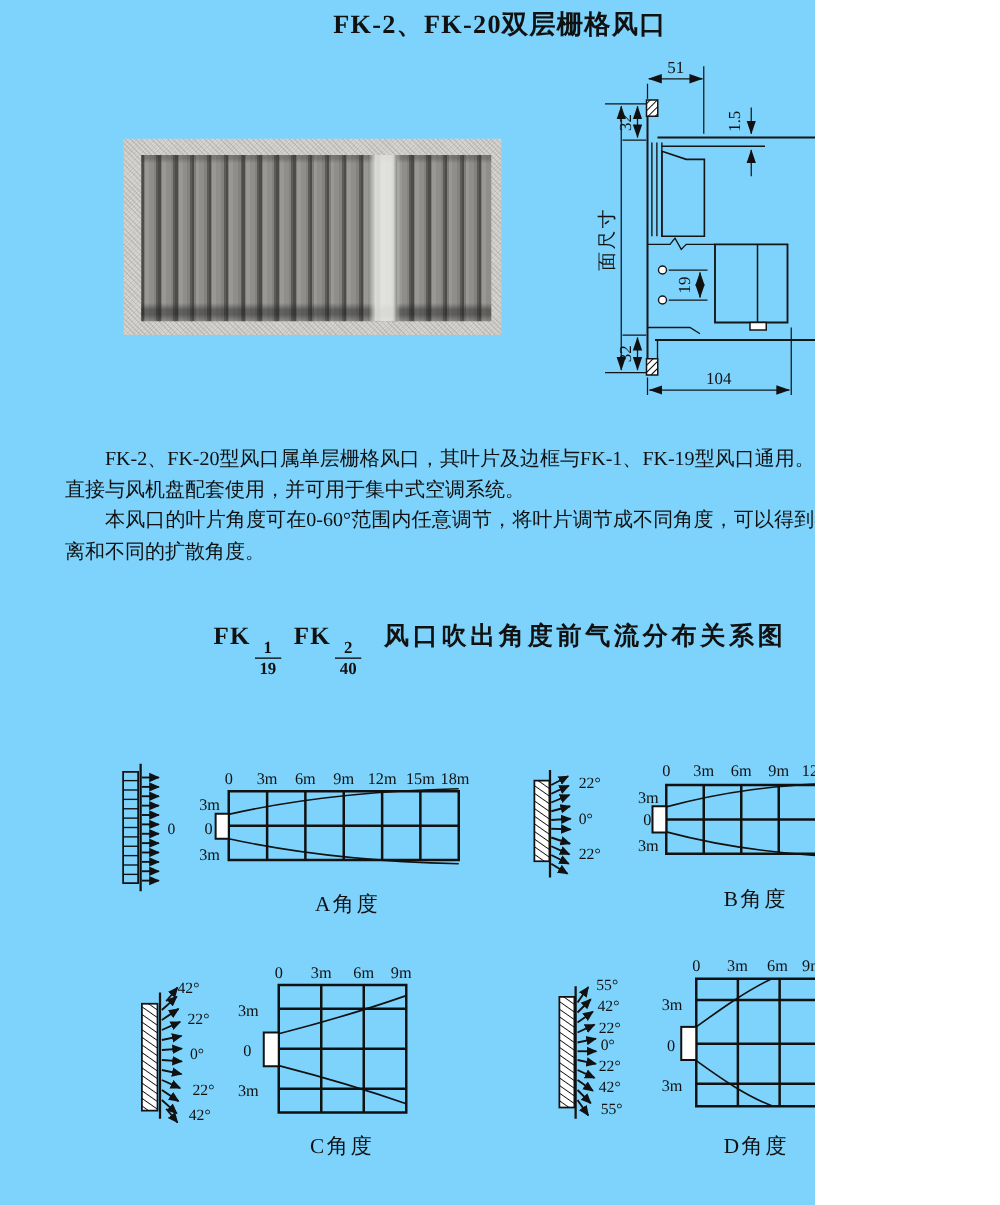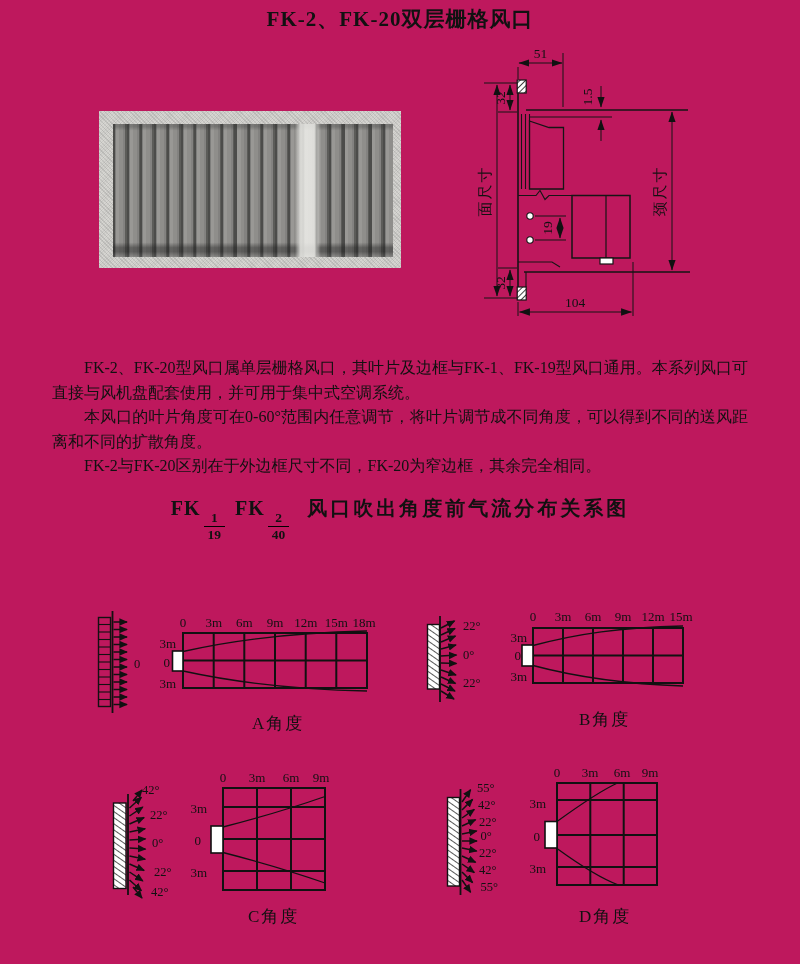--- a/index.html
+++ b/index.html
@@ -1,16 +1,16 @@
 <!DOCTYPE html>
 <html><head>
 <meta charset="utf-8">
 <style>
   html,body{margin:0;padding:0;background:#ffffff;}
-  .page{position:relative;width:800px;height:964px;background:#be185d;overflow:hidden;
+  .page{position:relative;width:652px;height:964px;background:#7dd3fc;overflow:hidden;
         font-family:"Liberation Serif","DejaVu Serif",serif;color:#111;}
   .title{position:absolute;top:5px;left:0;width:800px;text-align:center;
          font-size:21px;font-weight:bold;letter-spacing:1px;margin:0;}
   
   .photo{position:absolute;left:99px;top:111px;width:302px;height:157px;
          background:
            repeating-linear-gradient(45deg, rgba(110,110,110,.20) 0 1px, rgba(255,255,255,0) 1px 3px),
            repeating-linear-gradient(-45deg, rgba(140,140,140,.16) 0 1px, rgba(255,255,255,0) 1px 2px),
            #d6d5d1;}
   .photo-inner{position:absolute;left:14px;right:8px;top:13px;bottom:11px;
@@ -110,21 +110,20 @@
     <text class="dim-num" transform="translate(505,283) rotate(-90)" text-anchor="middle">32</text>
     <text class="dim-num" transform="translate(552,228) rotate(-90)" text-anchor="middle">19</text>
     <text class="dim-num" x="575" y="307" text-anchor="middle">104</text>
     <text class="dim-cjk" transform="translate(490,191) rotate(-90)" text-anchor="middle">面尺寸</text>
     <text class="dim-cjk" transform="translate(665,191) rotate(-90)" text-anchor="middle">颈尺寸</text>
   </svg>
 
   <div class="body-text">
     <p>FK-2、FK-20型风口属单层栅格风口，其叶片及边框与FK-1、FK-19型风口通用。本系列风口可直接与风机盘配套使用，并可用于集中式空调系统。</p>
     <p>本风口的叶片角度可在0-60°范围内任意调节，将叶片调节成不同角度，可以得到不同的送风距离和不同的扩散角度。</p>
-    <p>FK-2与FK-20区别在于外边框尺寸不同，FK-20为窄边框，其余完全相同。</p>
   </div>
 
   <div class="section-title">
     <span class="fk">FK</span><span class="frac">
         <span class="num">1</span>
         <span class="den">19</span>
       </span><span class="fk">FK</span><span class="frac">
         <span class="num">2</span>
         <span class="den">40</span>
       </span><span class="suffix">风口吹出角度前气流分布关系图</span>

